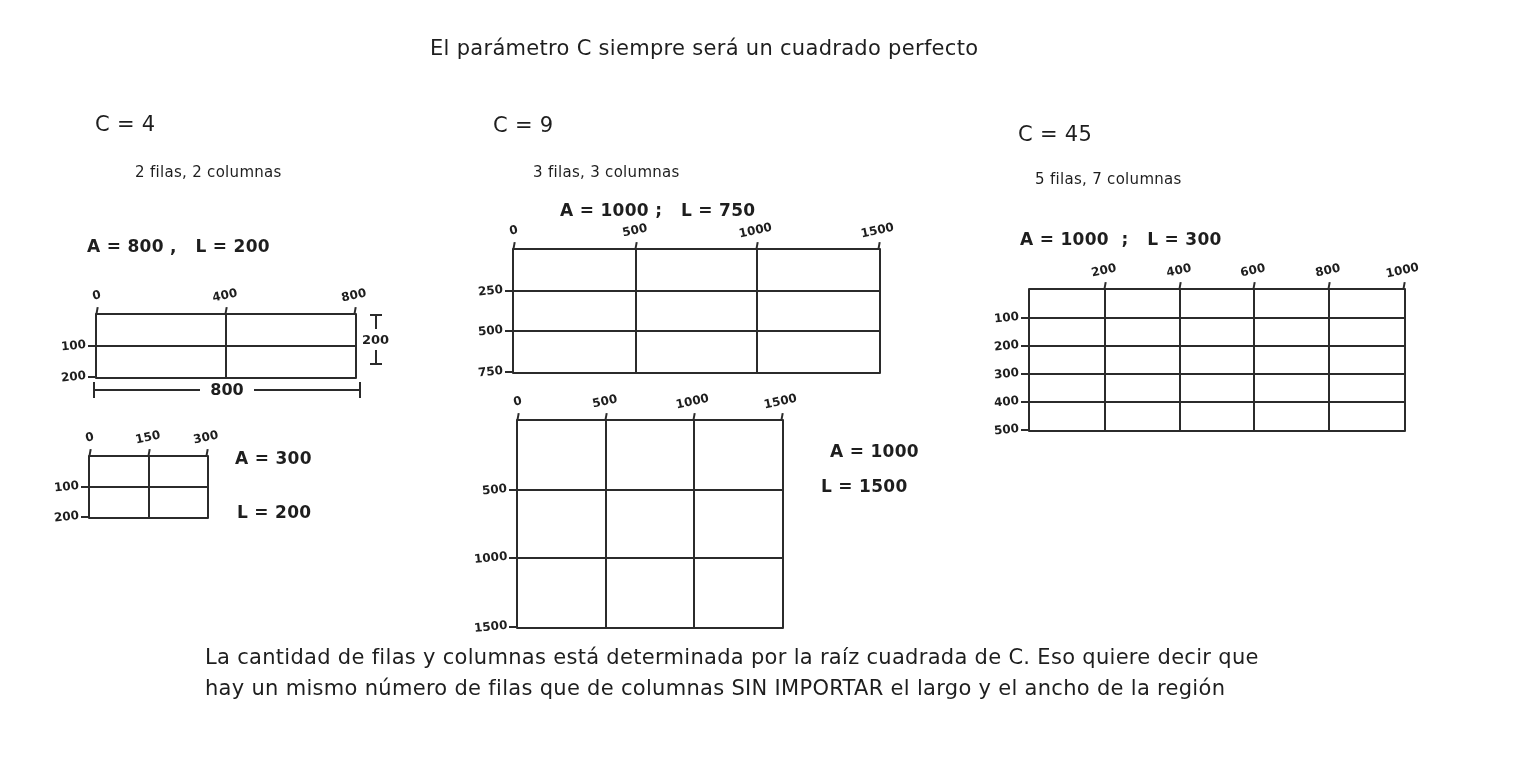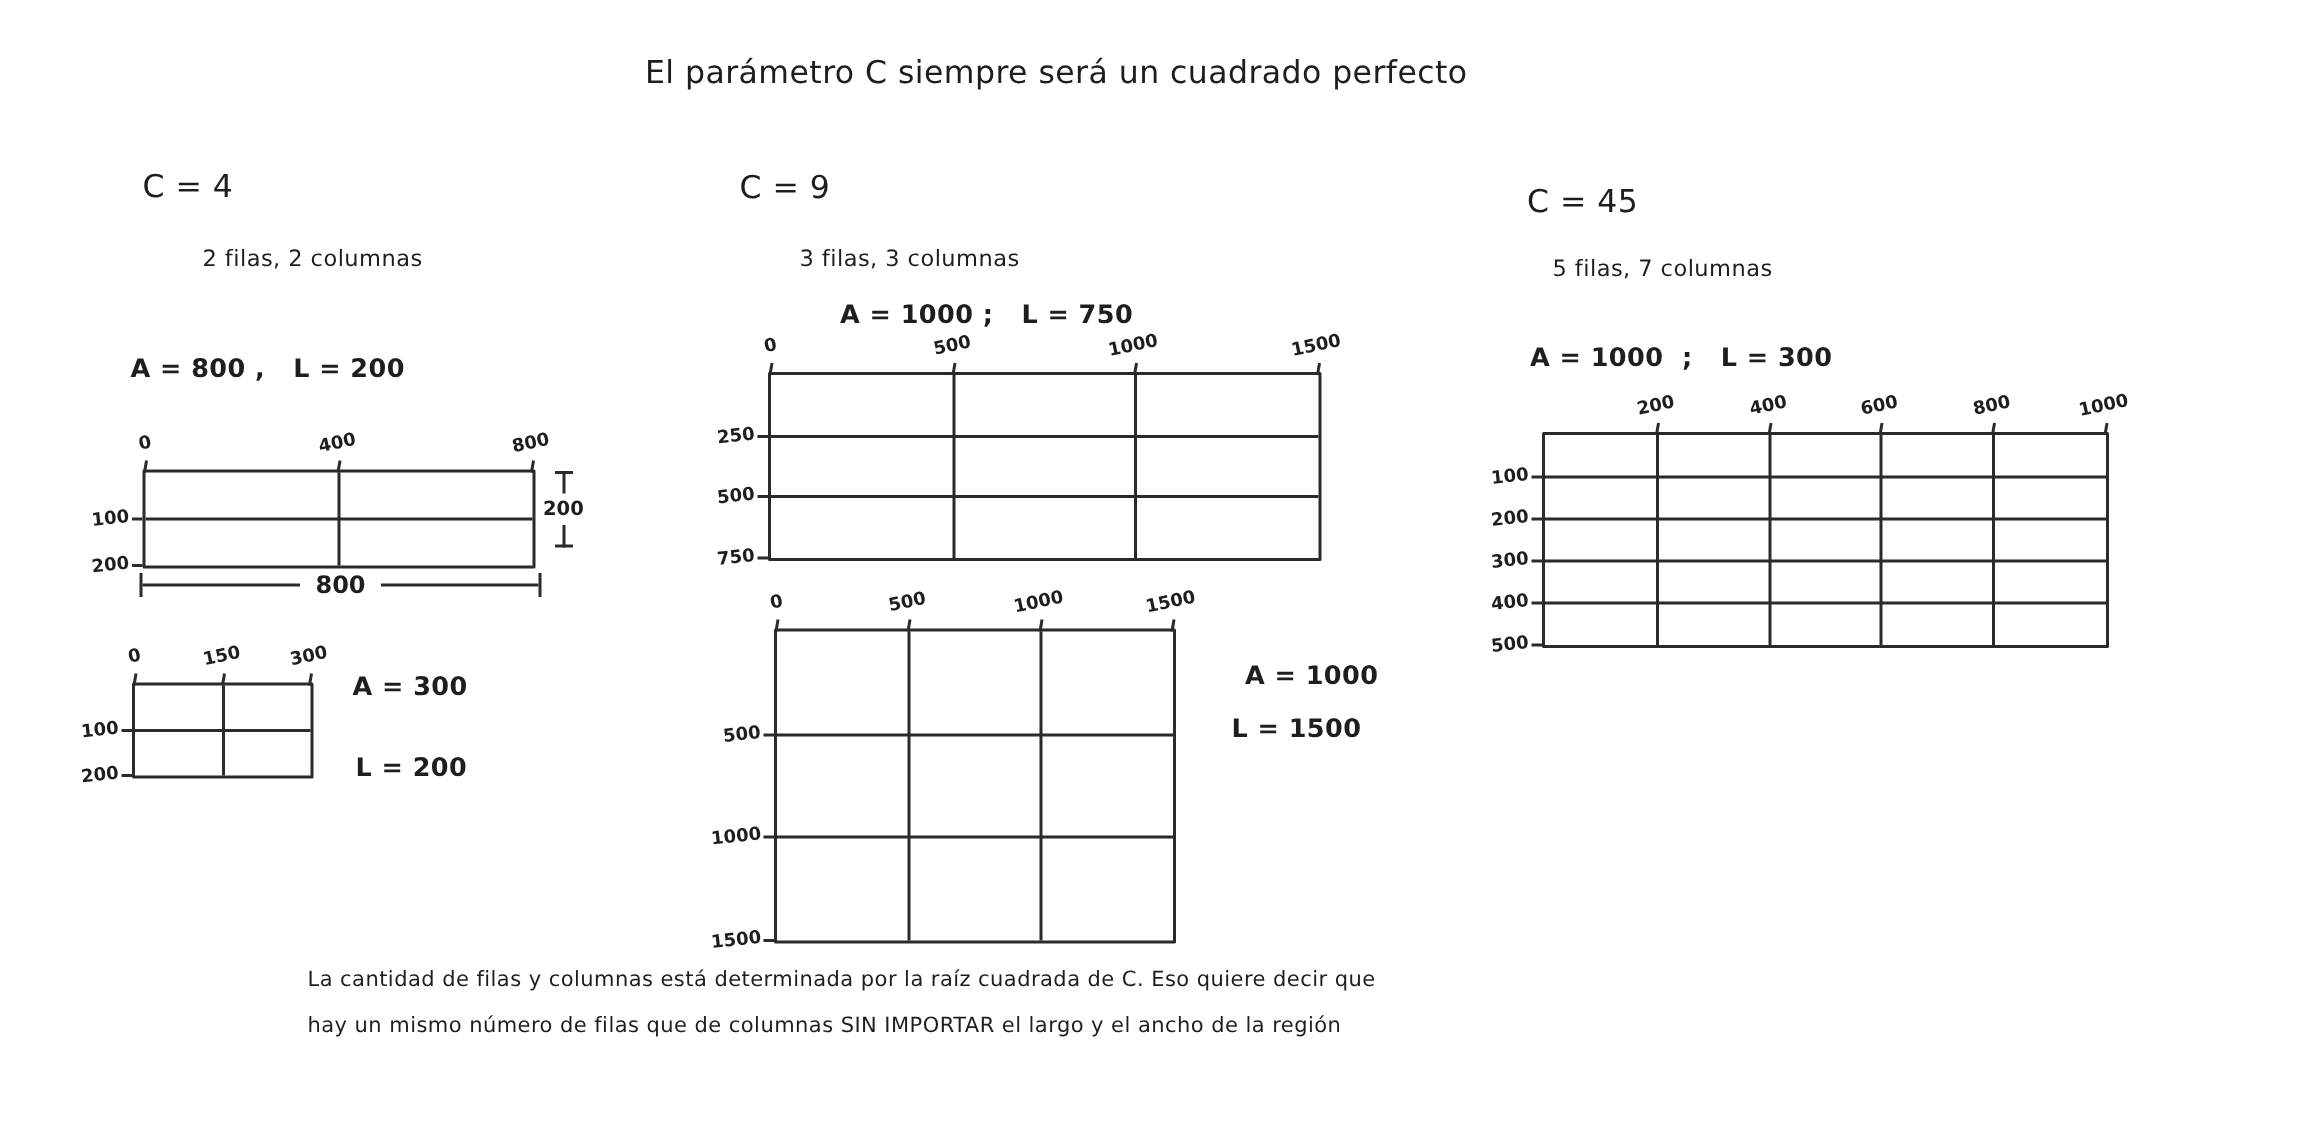--- a/index.html
+++ b/index.html
@@ -6,21 +6,21 @@
   body{
     width:1532px;height:757px;position:relative;overflow:hidden;
     background:#ffffff;color:#1e1e1e;
     font-family:"DejaVu Sans","Liberation Sans",sans-serif;
   }
   .txt{position:absolute;white-space:pre;letter-spacing:.3px;}
   .title{font-size:21px;}
   .c-label{font-size:21px;}
   .sub{font-size:15px;}
   .params{font-size:17px;font-weight:bold;}
-  .footer{font-size:14px;}
+  .footer{font-size:21px;}
   
   .grid-box{position:absolute;border:2px solid #2b2b2b;border-radius:1px;}
   .vline{position:absolute;top:0;bottom:0;width:2px;background:#2b2b2b;transform:translateX(-1px);}
   .hline{position:absolute;left:0;right:0;height:2px;background:#2b2b2b;transform:translateY(-1px);}
   .xtick{position:absolute;top:-27px;transform:translateX(-55%) rotate(-12deg);
          font-size:12px;font-weight:bold;white-space:nowrap;}
   .xtickmark{position:absolute;top:-8px;width:2px;height:8px;background:#2b2b2b;
          transform:translateX(-1px) rotate(10deg);}
   .ytick{position:absolute;right:calc(100% + 11px);transform:translateY(-55%) rotate(-6deg);
          font-size:12px;font-weight:bold;white-space:nowrap;}

